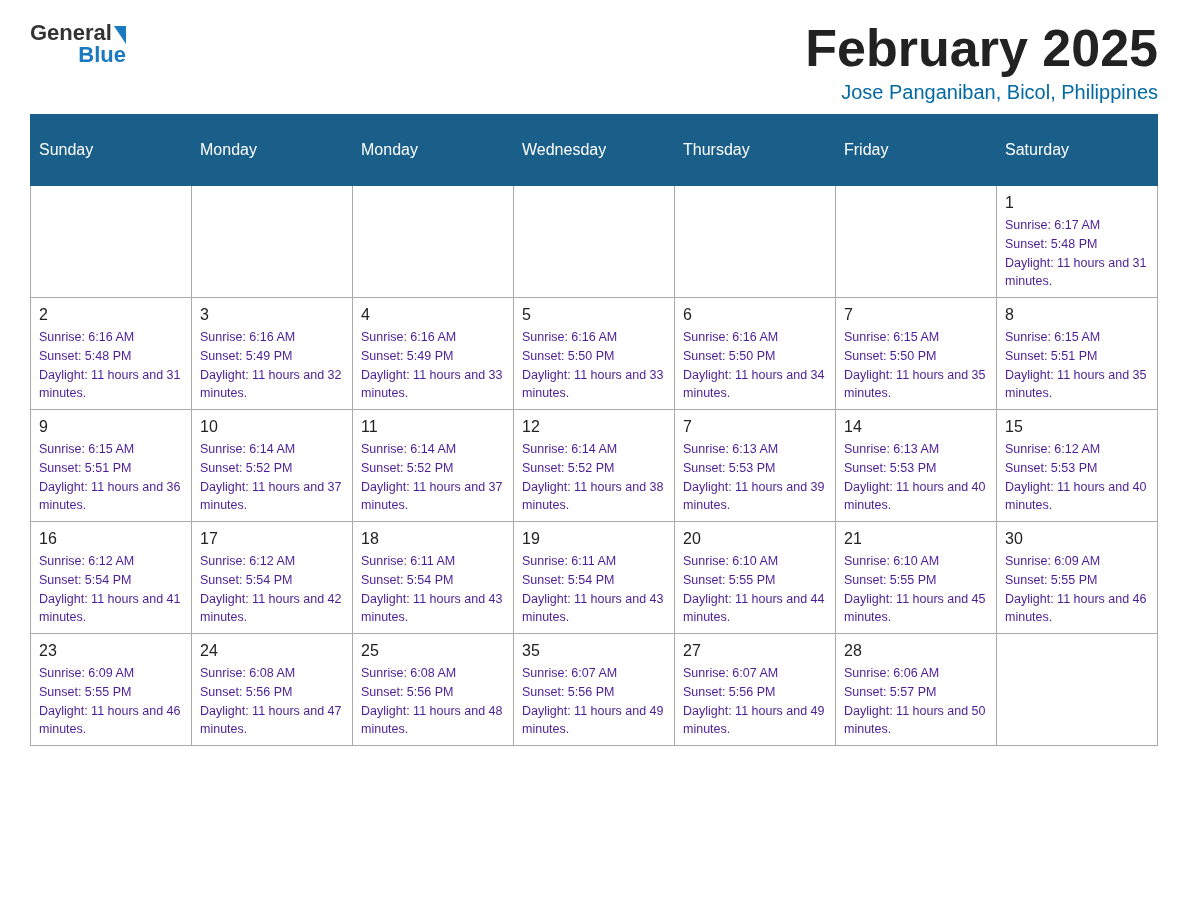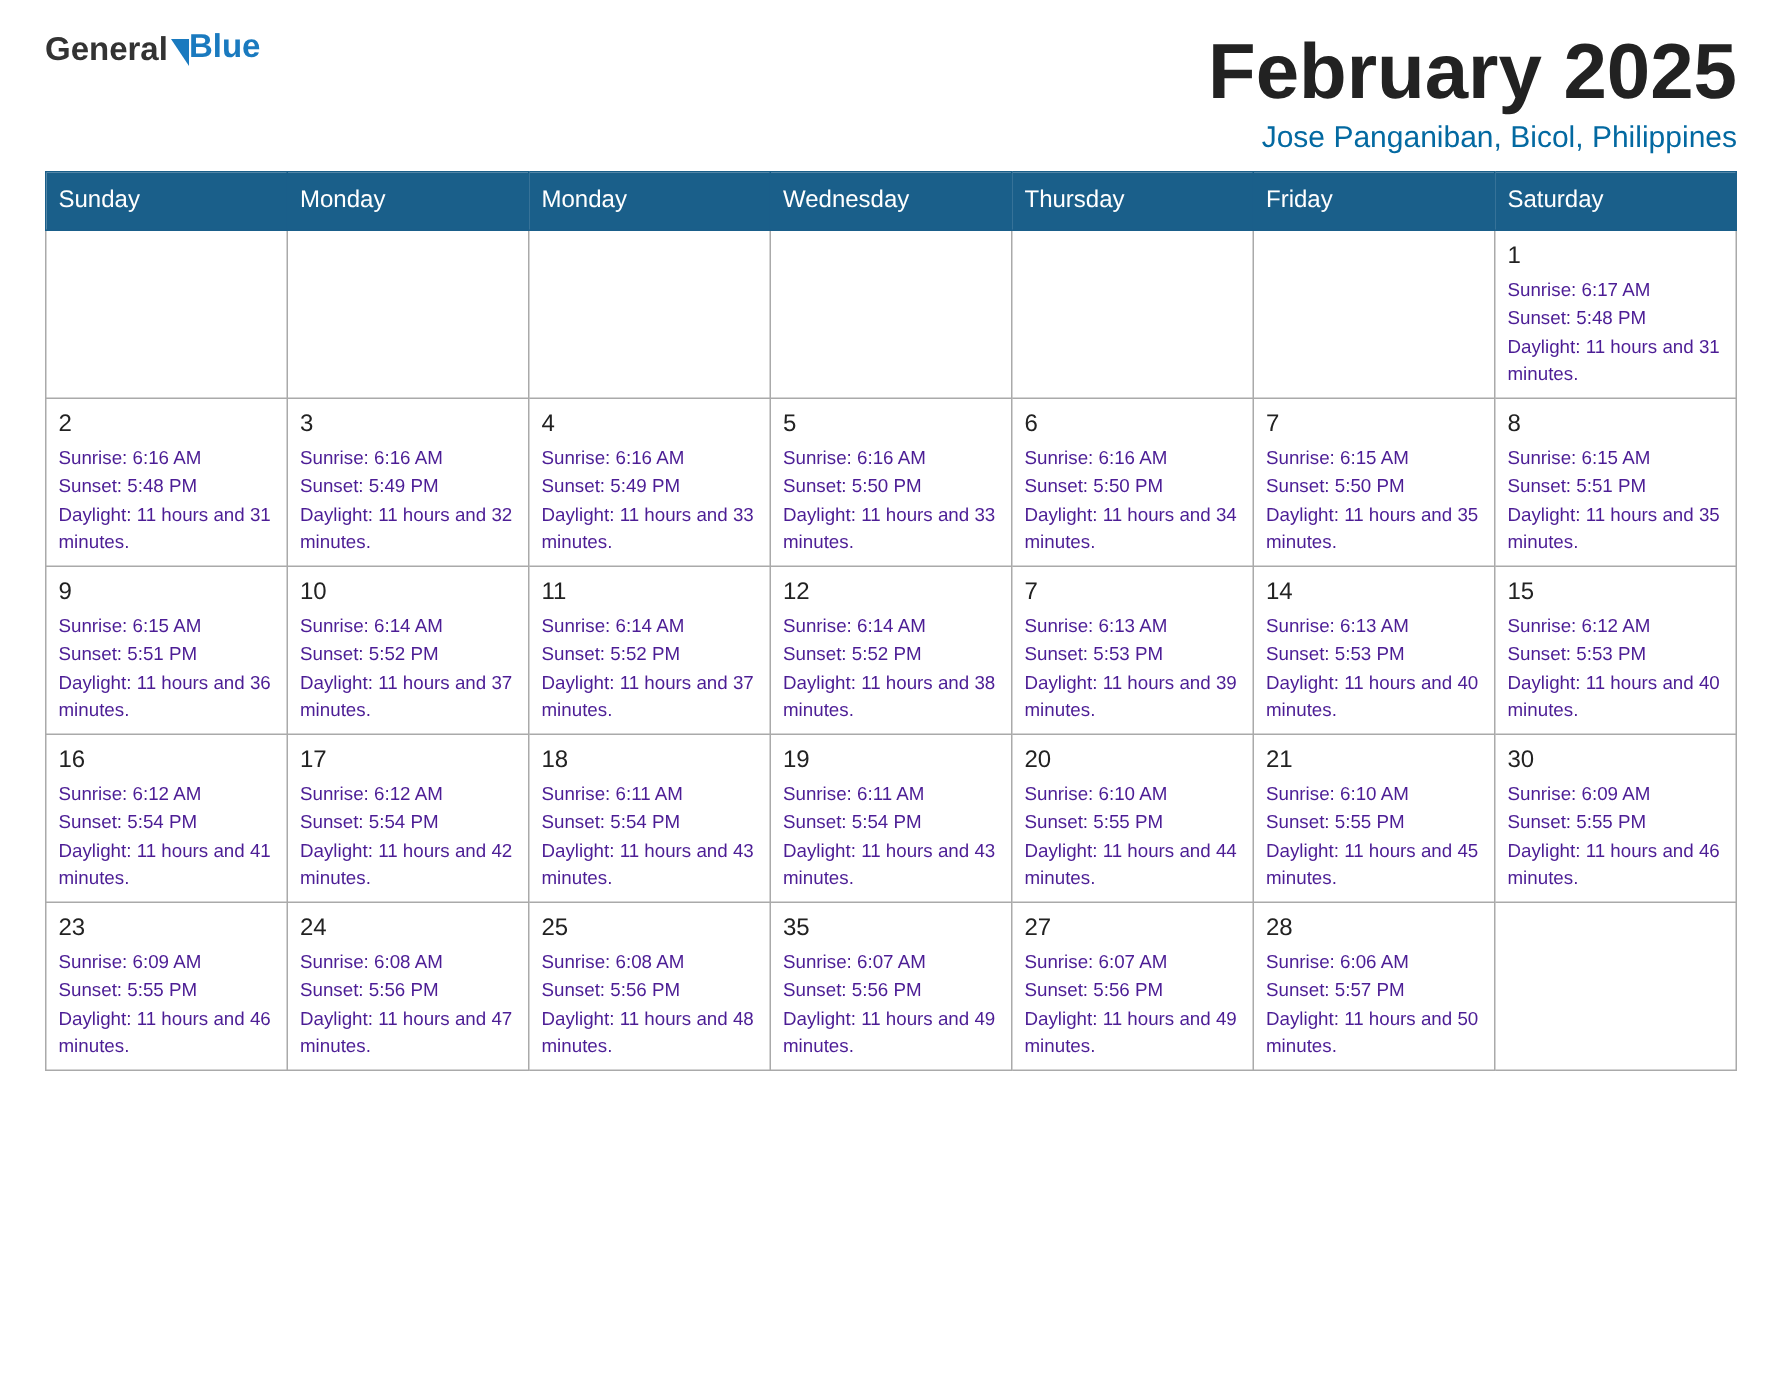--- a/index.html
+++ b/index.html
@@ -11,22 +11,22 @@
       min-height: 918px;
     }
     .header {
       display: flex;
       justify-content: space-between;
       align-items: flex-start;
       margin-bottom: 10px;
     }
     .logo {
       display: flex;
-      flex-direction: row;
-      align-items: center;
+      flex-direction: column;
+      align-items: flex-end;
     }
     .logo-top {
       display: flex;
       align-items: center;
     }
     .logo-general {
       font-size: 22px;
       font-weight: bold;
       color: #333;
     }
@@ -60,21 +60,21 @@
       margin-top: 4px;
     }
     .calendar {
       width: 100%;
       border-collapse: collapse;
       margin-top: 10px;
     }
     .calendar th {
       background-color: #1a5f8a;
       color: #fff;
-      padding: 10px 8px;
+      padding: 26px 8px;
       font-size: 16px;
       font-weight: normal;
       text-align: left;
       border: 1px solid #1a5f8a;
     }
     .calendar td {
       vertical-align: top;
       padding: 8px 8px 6px 8px;
       border: 1px solid #aaa;
       width: 14.28%;

